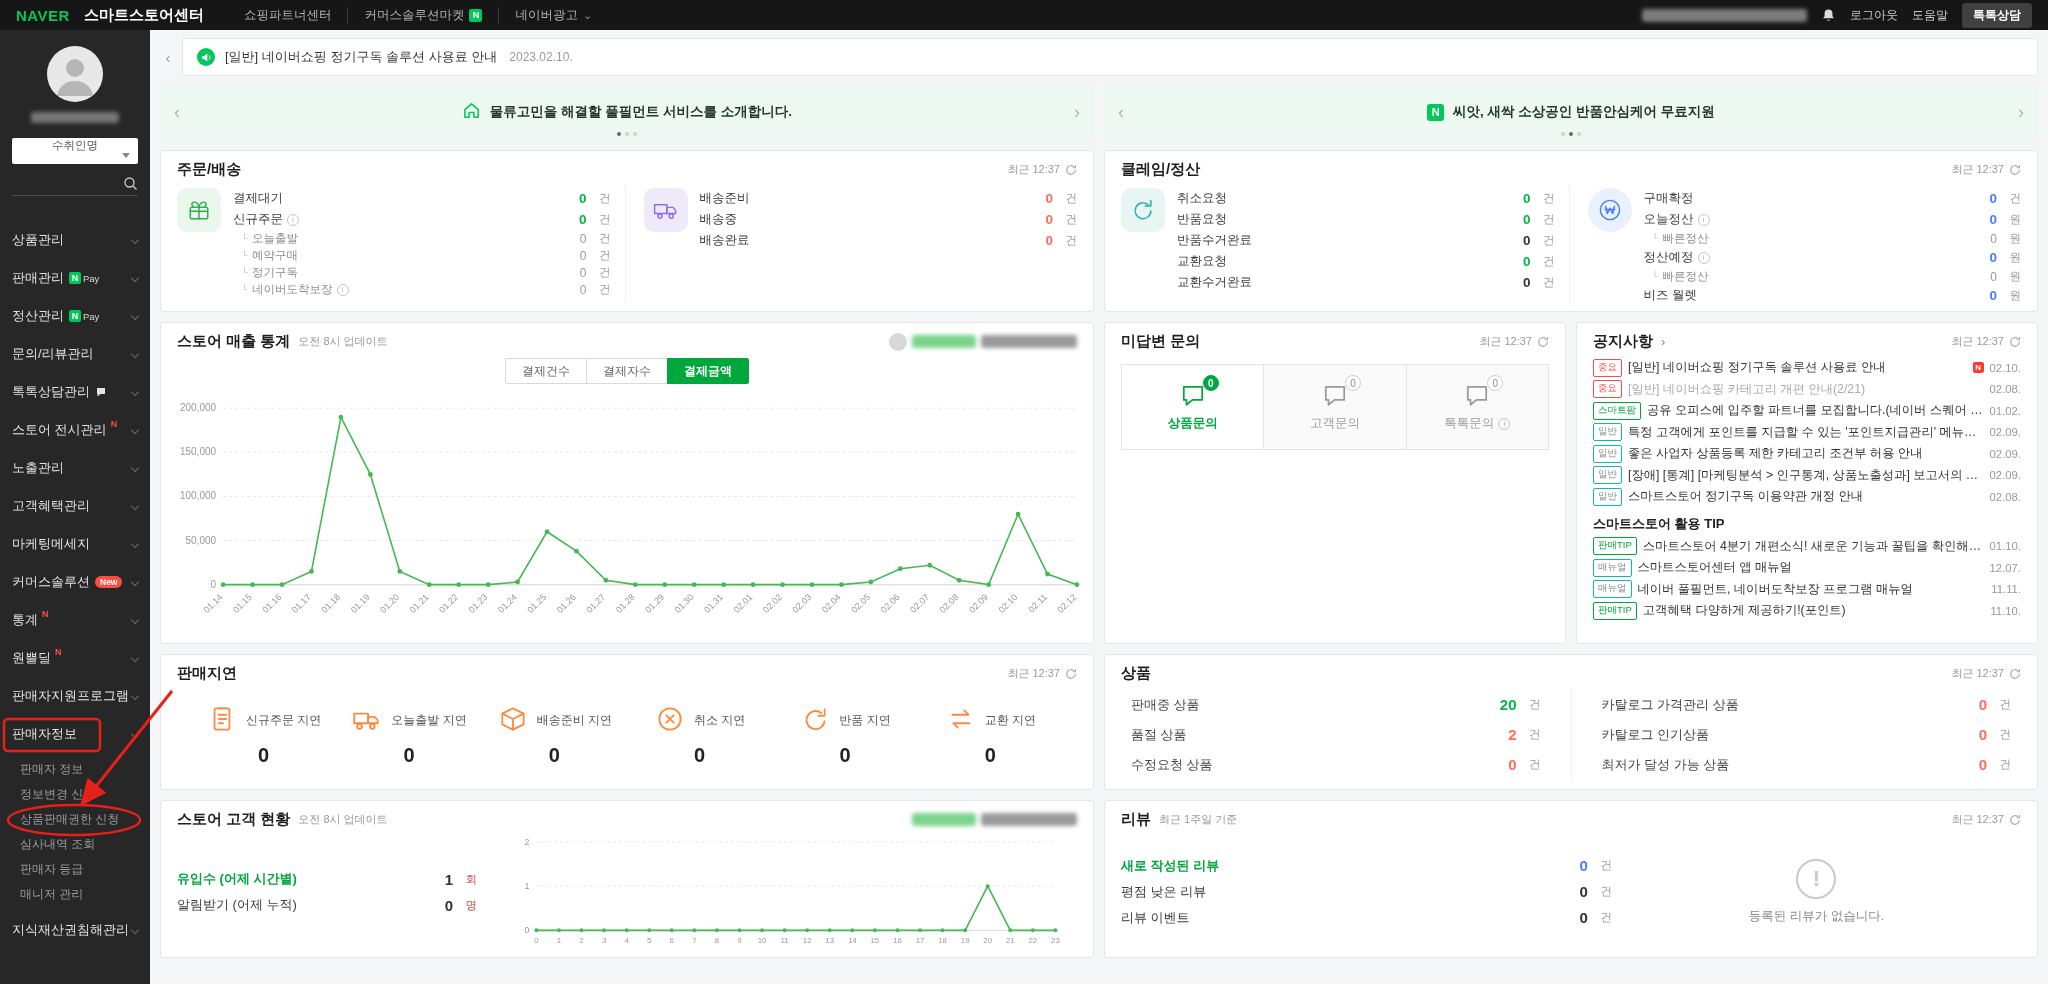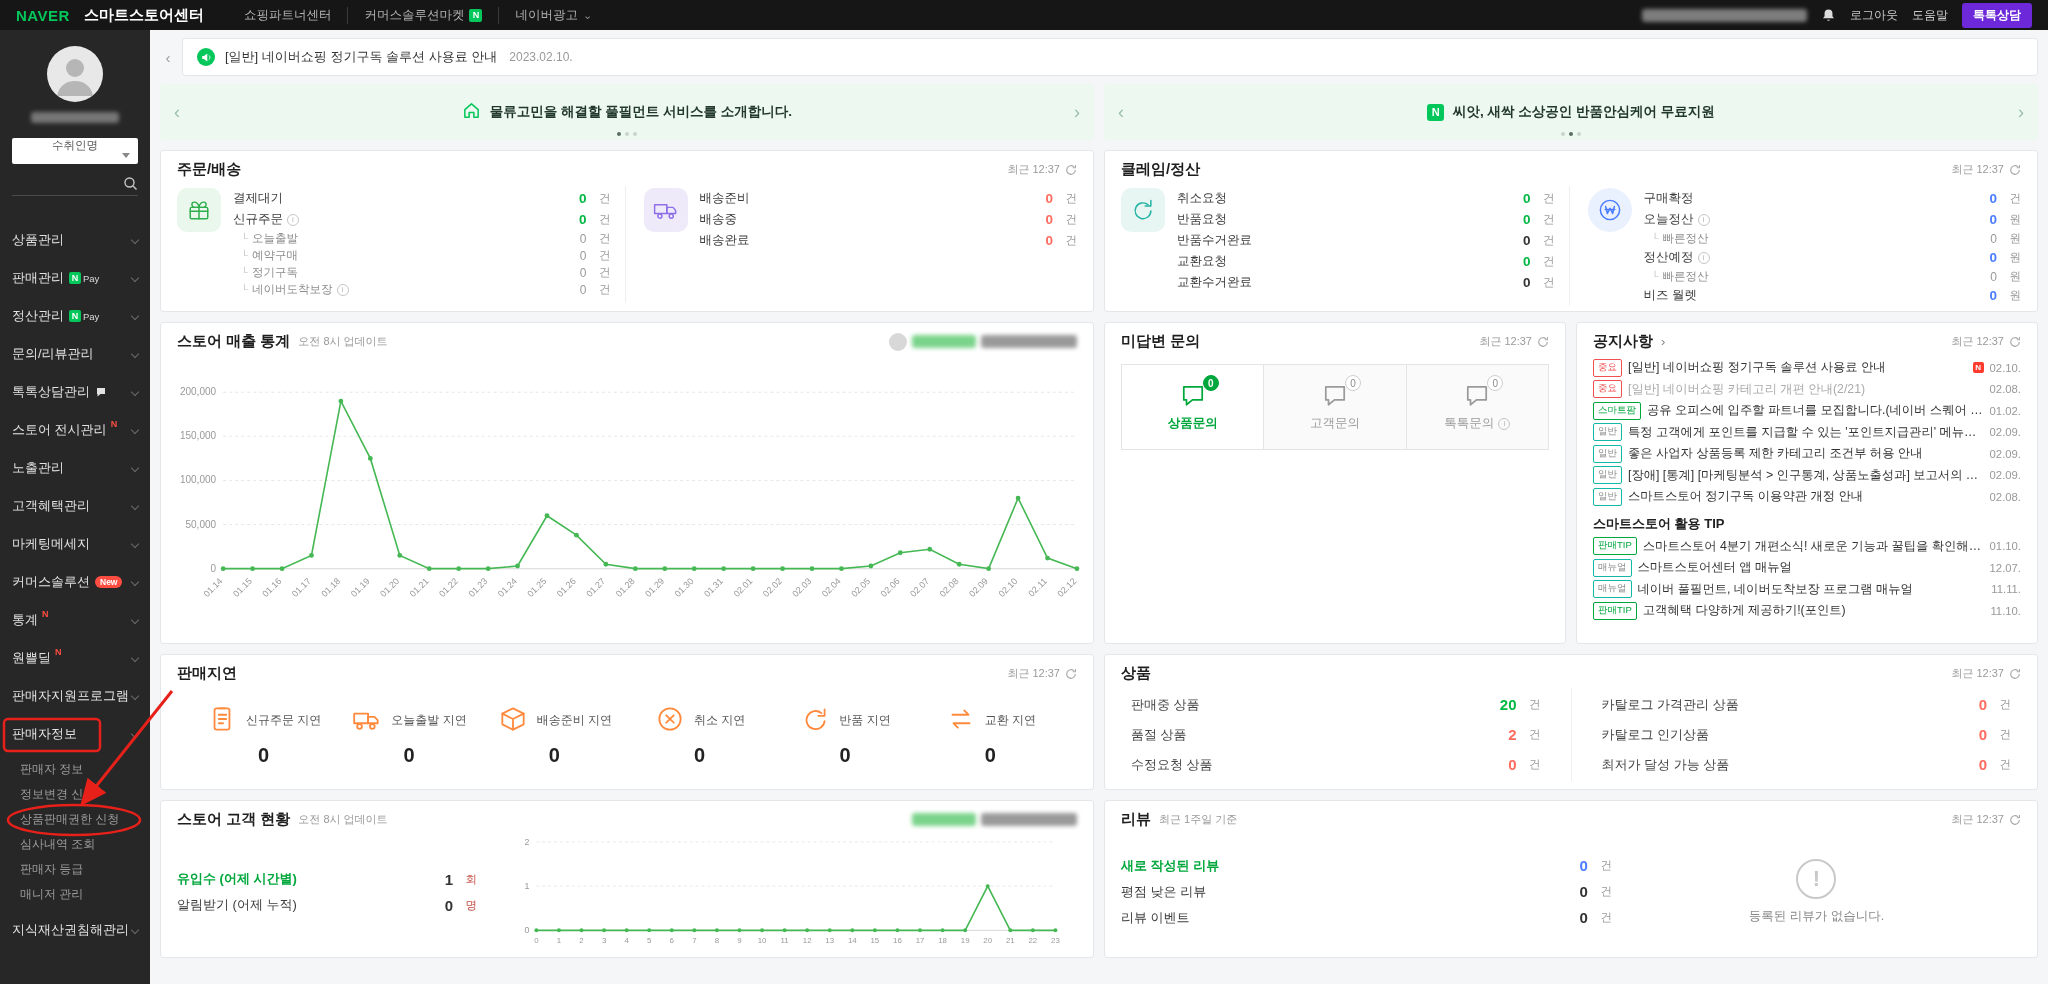--- a/index.html
+++ b/index.html
@@ -14,21 +14,21 @@
   .tb-title { color:#fff; font-weight:700; font-size:15px; margin-right:10px; cursor:pointer; }
   .tb-nav { display:flex; align-items:center; }
   .tb-nav .nav-it { color:#b3b3b3; font-size:12.5px; padding:0 16px; display:flex; align-items:center; gap:5px; cursor:pointer; }
   .tb-nav .nav-it + .nav-it { border-left:1px solid #3a3a3a; }
   .b-n-green { display:inline-flex; width:13px; height:13px; background:#03c75a; color:#fff; font-size:9px; font-weight:800; border-radius:2px; align-items:center; justify-content:center; }
   .tb-chev { font-size:11px; color:#8a8a8a; }
   .tb-right { margin-left:auto; display:flex; align-items:center; gap:14px; color:#c9c9c9; font-size:12px; }
   .blur-block { border-radius:3px; filter:blur(2px); }
   .acct-blur { width:165px; height:13px; background:#8f8f8f; opacity:.85; }
   .tb-right a { color:#c9c9c9; text-decoration:none; cursor:pointer; }
-  .talk-btn { background:#6d28d9; color:#fff; font-weight:700; font-size:12px; border:none; border-radius:3px; padding:4px 11px; cursor:pointer; }
+  .talk-btn { background:#404040; color:#fff; font-weight:700; font-size:12px; border:none; border-radius:3px; padding:4px 11px; cursor:pointer; }
   .bell { display:inline-flex; }
 
   
   .sidebar { position:absolute; left:0; top:30px; width:150px; height:954px; background:#272727; z-index:5; overflow:hidden; }
   .s-avatar { margin:16px auto 0; width:56px; height:56px; border-radius:50%; background:#e8e8e8; display:flex; align-items:center; justify-content:center; overflow:hidden; }
   .s-name { margin:10px auto 0; width:88px; height:11px; background:#8a8a8a; opacity:.8; }
   .s-select { margin:15px 12px 0; height:26px; background:#fff; border-radius:2px; display:flex; align-items:center; padding:0 8px; font-size:11.5px; color:#555; cursor:pointer;flex-direction:column; }
   .s-select .tri { margin-left:auto; width:0; height:0; border-left:4px solid transparent; border-right:4px solid transparent; border-top:5px solid #888; }
   .s-search { margin:8px 12px 0; height:24px; border-bottom:1px solid #4a4a4a; display:flex; align-items:center; justify-content:flex-end; cursor:text; }
   .menu { margin-top:25px; }
@@ -526,20 +526,25 @@
       <div class="card-hd">
         <span class="t">스토어 매출 통계</span>
         <span class="sub">오전 8시 업데이트</span>
         <span class="sp"></span>
         <span class="blur-name">
           <span class="bn-ava"></span>
             <span class="blur-block bn-green"></span>
             <span class="blur-block bn-gray"></span>
         </span>
       </div>
+      <div class="seg-tabs" id="sales-tabs">
+          <button class="seg">결제건수</button>
+          <button class="seg">결제자수</button>
+          <button class="seg active">결제금액</button>
+        </div>
       <svg class="chart-svg" id="sales-chart" viewBox="0 0 930 238">
           <line x1="62" y1="188" x2="914" y2="188" stroke="#d6d6d6"></line>
           <text x="55" y="191" text-anchor="end" font-size="10" fill="#999">0</text>
           <line x1="62" y1="144" x2="914" y2="144" stroke="#e8e8e8" stroke-dasharray="3,3"></line>
           <text x="55" y="147" text-anchor="end" font-size="10" fill="#999">50,000</text>
           <line x1="62" y1="100" x2="914" y2="100" stroke="#e8e8e8" stroke-dasharray="3,3"></line>
           <text x="55" y="103" text-anchor="end" font-size="10" fill="#999">100,000</text>
           <line x1="62" y1="56" x2="914" y2="56" stroke="#e8e8e8" stroke-dasharray="3,3"></line>
           <text x="55" y="59" text-anchor="end" font-size="10" fill="#999">150,000</text>
           <line x1="62" y1="12" x2="914" y2="12" stroke="#e8e8e8" stroke-dasharray="3,3"></line>

